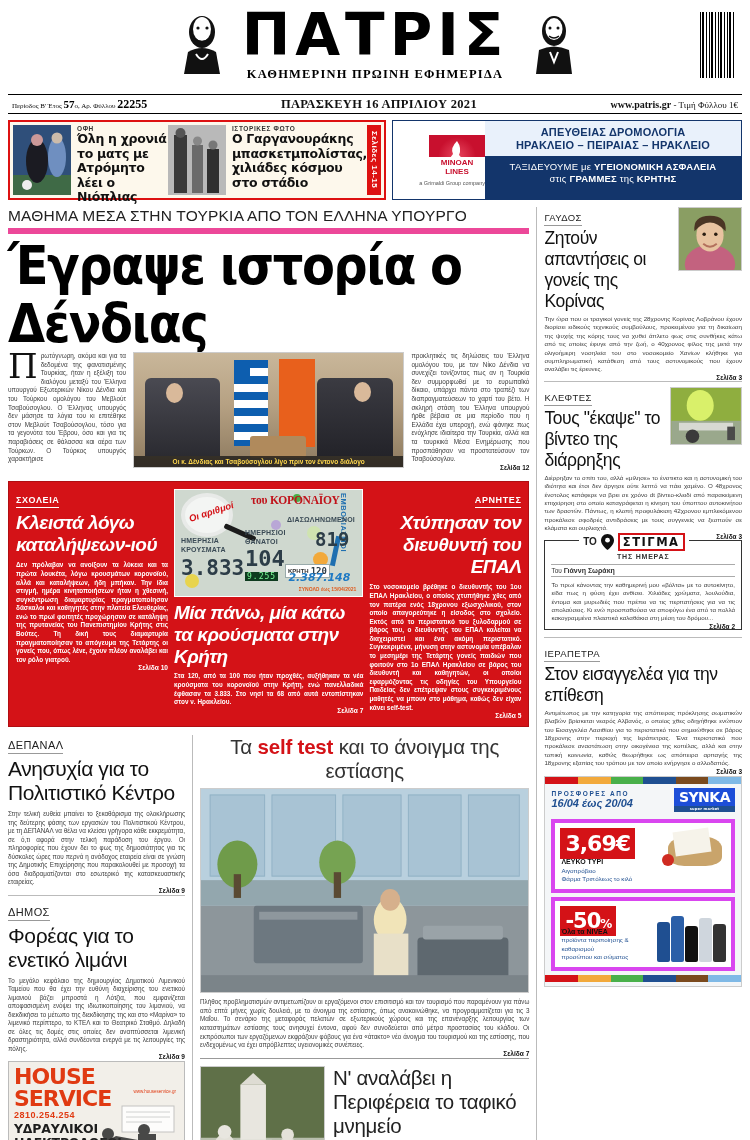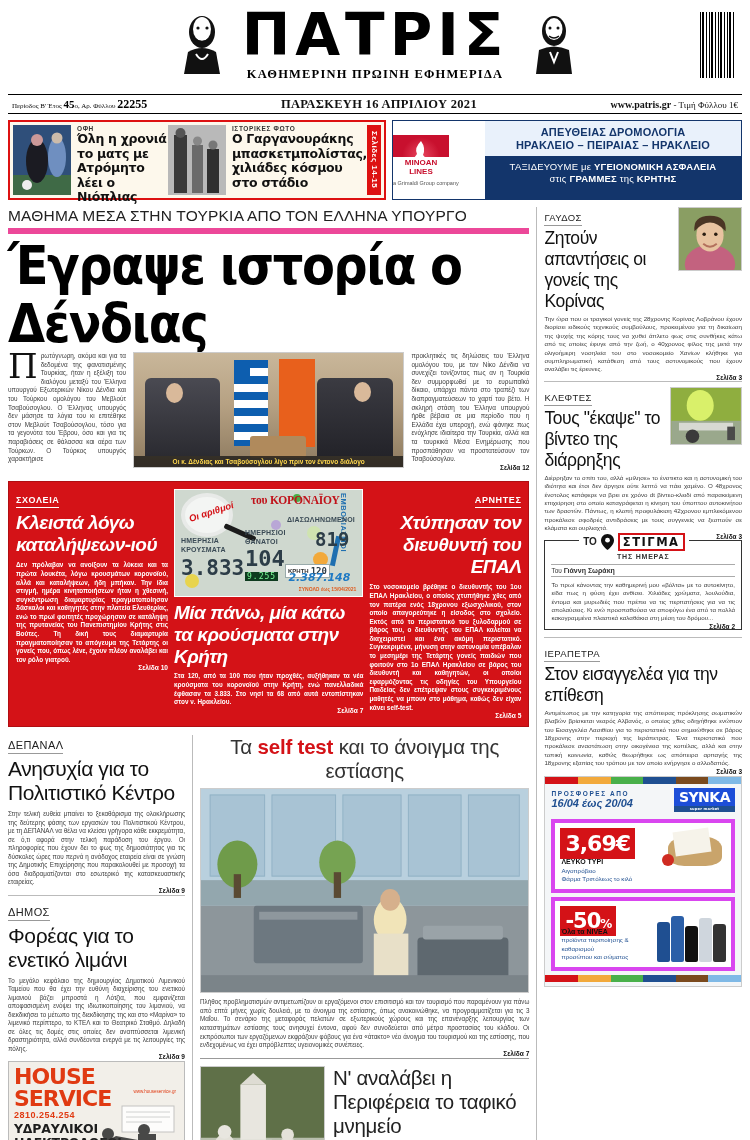--- a/index.html
+++ b/index.html
@@ -62,21 +62,21 @@
     font-family: "DejaVu Sans", sans-serif; letter-spacing: -.3px;}
   .promo-side {
     flex: 0 0 14px; background: #d11; color: #fff; writing-mode: vertical-rl;
     font-size: 8px; font-weight: 700; display: flex; align-items: center;
     justify-content: center; letter-spacing: .5px;
   }
   .promo-right {
     flex: 1; display: flex; border: 1px solid #13356b; background: #13356b;
   }
   .minoan-box { flex: 0 0 92px; background:#fff; display:flex; flex-direction:column;
-     align-items:flex-start; justify-content:center; }
+     align-items:flex-end; justify-content:center; }
   .minoan-logo { width: 56px; height: 42px; background: #c8102e; position: relative;
      display:flex; align-items:flex-end; justify-content:center; }
   .minoan-logo .sun { position:absolute; width:38px; height:38px; border-radius:50%;
      background: radial-gradient(circle at 50% 50%, #e8475f 0%, #c8102e 70%); top:2px;}
   .minoan-name { background:#fff; color:#c8102e; font-size:8px; font-weight:800;
      width:100%; text-align:center; line-height:9px; padding:1px 0; position:relative; z-index:2;}
   .minoan-grimaldi { font-size: 5.5px; color: #555; margin-top: 3px; }
   .minoan-txt { flex: 1; display: flex; flex-direction: column; }
   .mt-top { background: #e9f1fb; color: #13356b; text-align: center; padding: 5px 2px 4px;
     font-size: 11px; font-weight: 800; line-height: 13px; letter-spacing: .2px;}
@@ -314,21 +314,21 @@
         <path d="M11 38 q15 -7 30 0 l3 24 h-36 z" fill="#111"></path>
         <path d="M22 40 l4 10 l4 -10" stroke="#fff" stroke-width="2" fill="none"></path>
       </svg>
     </div>
     <div class="barcode"></div>
   </div>
 
   <div class="inforow">
     <div class="info-left">
       <span>Περίοδος Β' Έτος</span>
-      <b>45</b><span>ο, Αρ. Φύλλου</span>
+      <b>57</b><span>ο, Αρ. Φύλλου</span>
       <span class="issue">22255</span>
     </div>
     <div class="info-center">ΠΑΡΑΣΚΕΥΗ 16 ΑΠΡΙΛΙΟΥ 2021</div>
     <div class="info-right">
       <b>www.patris.gr</b>
       <span>- Τιμή Φύλλου 1€</span>
     </div>
   </div>
 
   <div class="promo">

